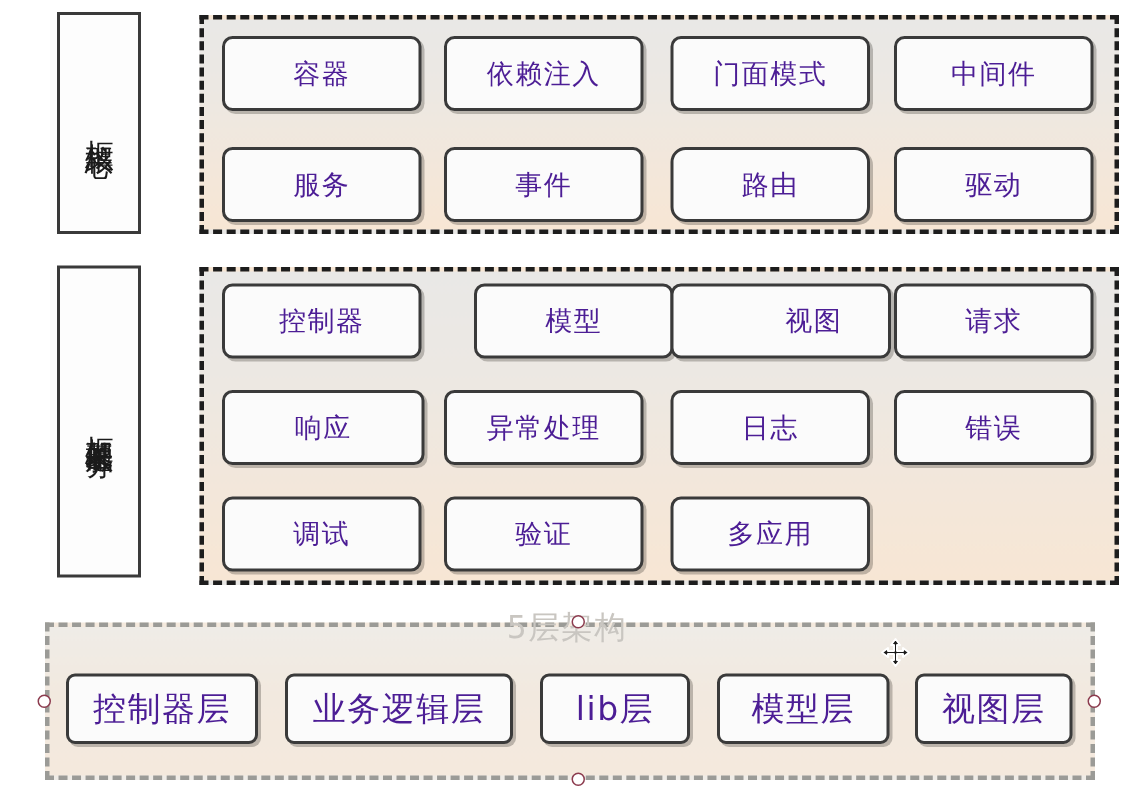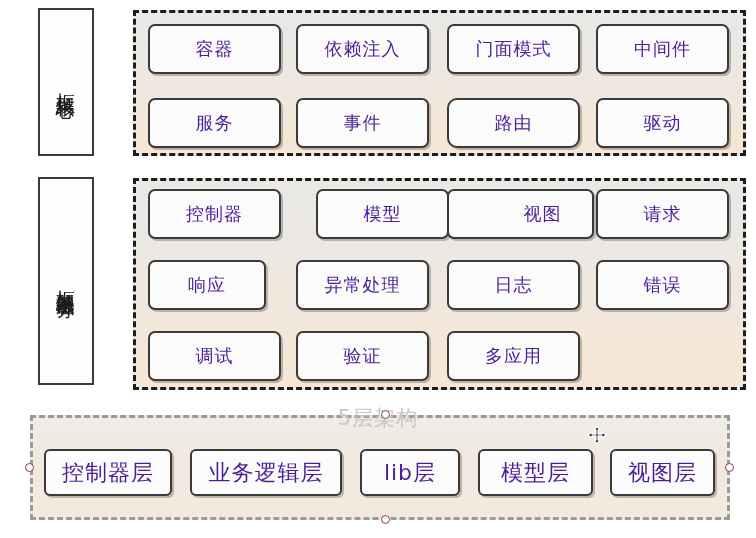--- a/index.html
+++ b/index.html
@@ -133,21 +133,21 @@
 
   <div class="side-label" id="side-label-base">框架基础服务</div>
 
   <div class="group" id="group-base"></div>
 
   <div class="node" style="left:148px; top:189px; width:133px; height:50px;">控制器</div>
   <div class="node" style="left:296px; top:189px; width:133px; height:50px;margin-left:20px;">模型</div>
   <div class="node" style="left:447px; top:189px; width:147px; height:50px;padding-left:44px;">视图</div>
   <div class="node" style="left:596px; top:189px; width:133px; height:50px;">请求</div>
 
-  <div class="node" style="left:148px; top:260px; width:118px; height:50px;">响应</div>
+  <div class="node" style="left:148px; top:260px; width:135px; height:50px;">响应</div>
   <div class="node" style="left:296px; top:260px; width:133px; height:50px;">异常处理</div>
   <div class="node" style="left:447px; top:260px; width:133px; height:50px;">日志</div>
   <div class="node" style="left:596px; top:260px; width:133px; height:50px;">错误</div>
 
   <div class="node" style="left:148px; top:331px; width:133px; height:50px;">调试</div>
   <div class="node" style="left:296px; top:331px; width:133px; height:50px;">验证</div>
   <div class="node" style="left:447px; top:331px; width:133px; height:50px;text-align:center;">多应用</div>
 
   <div id="group-layers"></div>
 

